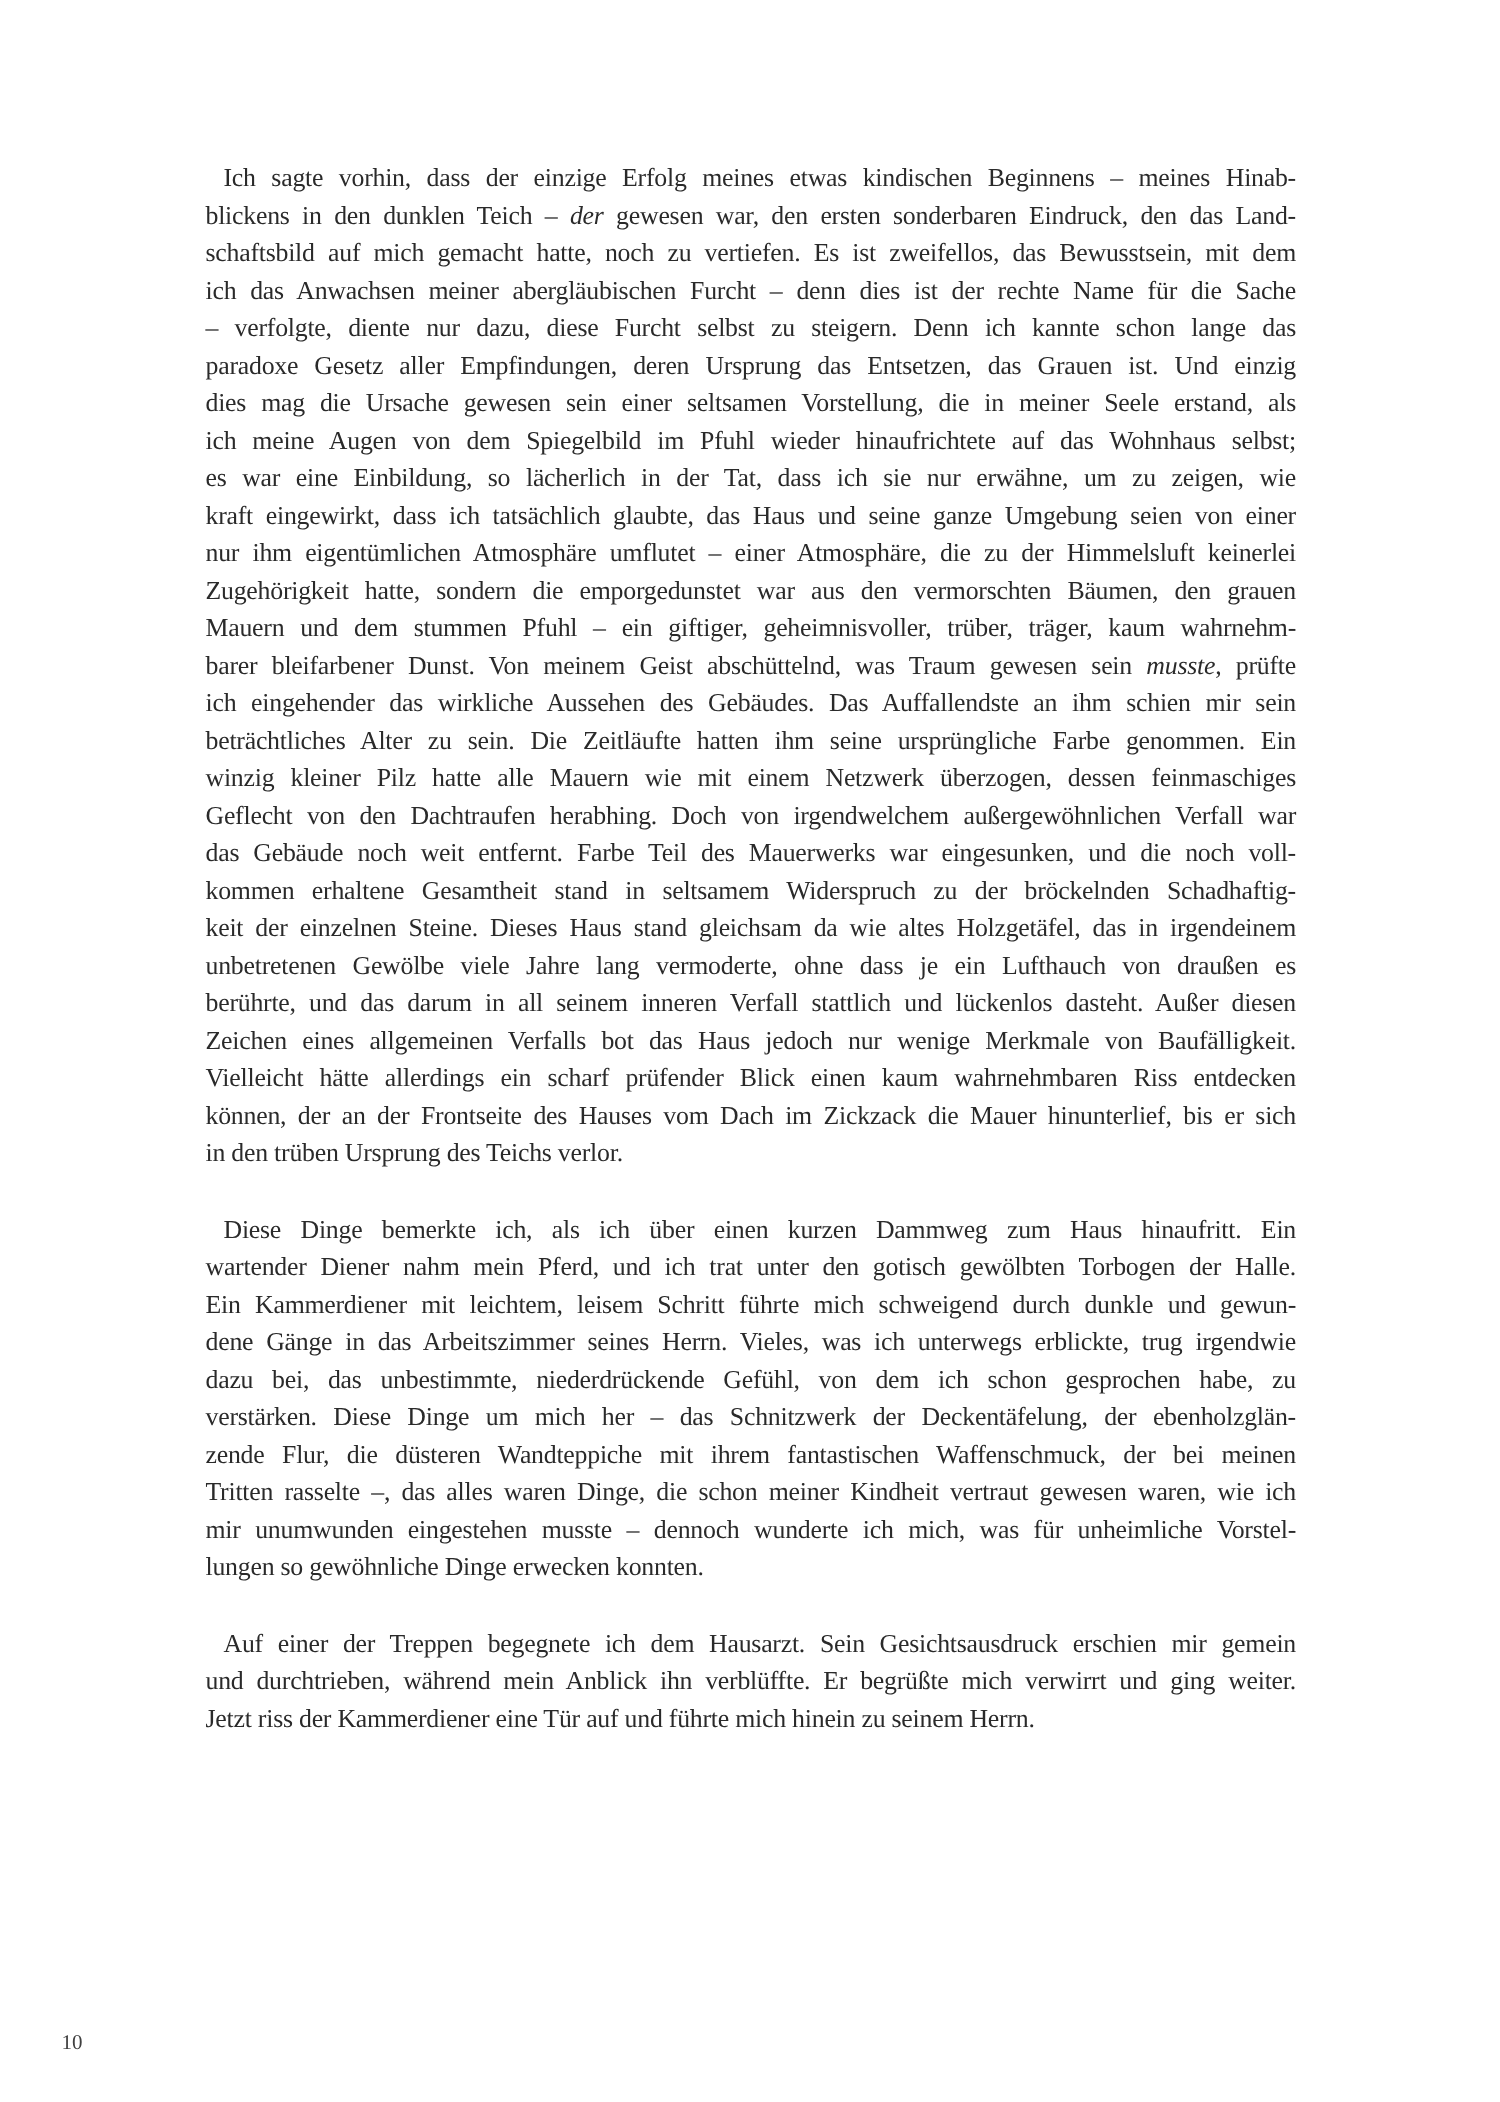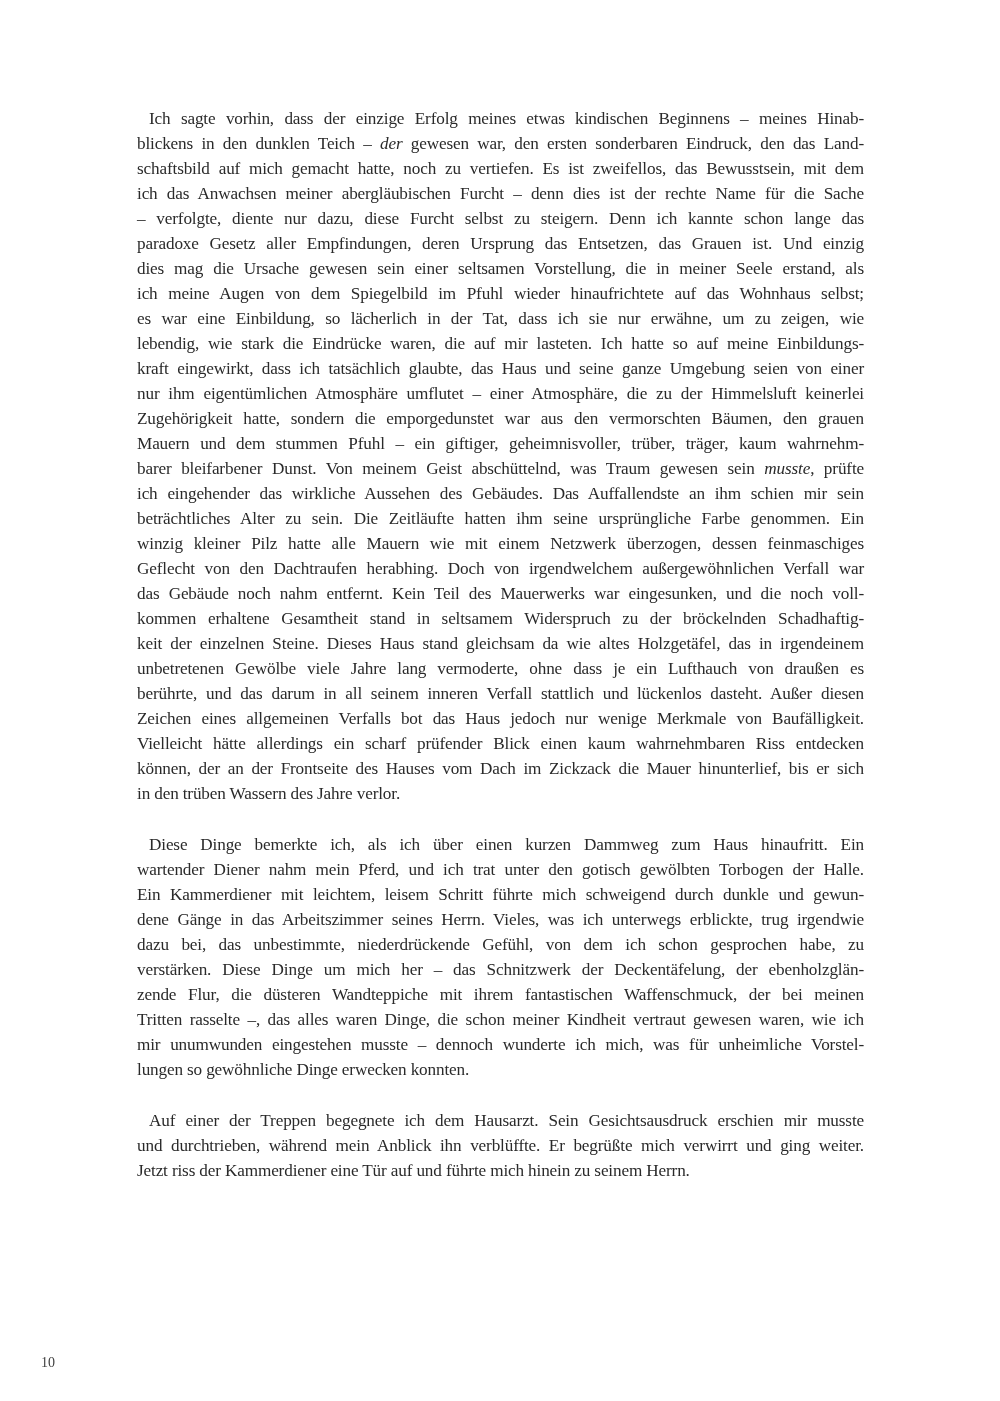--- a/index.html
+++ b/index.html
@@ -32,54 +32,53 @@
       <p class="para">
         <span class="line">Ich sagte vorhin, dass der einzige Erfolg meines etwas kindischen Beginnens – meines Hinab-</span>
         <span class="line">blickens in den dunklen Teich – <em>der</em> gewesen war, den ersten sonderbaren Eindruck, den das Land-</span>
         <span class="line">schaftsbild auf mich gemacht hatte, noch zu vertiefen. Es ist zweifellos, das Bewusstsein, mit dem</span>
         <span class="line">ich das Anwachsen meiner abergläubischen Furcht – denn dies ist der rechte Name für die Sache</span>
         <span class="line">– verfolgte, diente nur dazu, diese Furcht selbst zu steigern. Denn ich kannte schon lange das</span>
         <span class="line">paradoxe Gesetz aller Empfindungen, deren Ursprung das Entsetzen, das Grauen ist. Und einzig</span>
         <span class="line">dies mag die Ursache gewesen sein einer seltsamen Vorstellung, die in meiner Seele erstand, als</span>
         <span class="line">ich meine Augen von dem Spiegelbild im Pfuhl wieder hinaufrichtete auf das Wohnhaus selbst;</span>
         <span class="line">es war eine Einbildung, so lächerlich in der Tat, dass ich sie nur erwähne, um zu zeigen, wie</span>
-        <span class="line">lebendig, wie stark die Eindrücke waren, die auf mir lasteten. Ich hatte so auf meine Einbildungs-</span>
         <span class="line">kraft eingewirkt, dass ich tatsächlich glaubte, das Haus und seine ganze Umgebung seien von einer</span>
         <span class="line">nur ihm eigentümlichen Atmosphäre umflutet – einer Atmosphäre, die zu der Himmelsluft keinerlei</span>
         <span class="line">Zugehörigkeit hatte, sondern die emporgedunstet war aus den vermorschten Bäumen, den grauen</span>
         <span class="line">Mauern und dem stummen Pfuhl – ein giftiger, geheimnisvoller, trüber, träger, kaum wahrnehm-</span>
         <span class="line">barer bleifarbener Dunst. Von meinem Geist abschüttelnd, was Traum gewesen sein <em>musste</em>, prüfte</span>
         <span class="line">ich eingehender das wirkliche Aussehen des Gebäudes. Das Auffallendste an ihm schien mir sein</span>
         <span class="line">beträchtliches Alter zu sein. Die Zeitläufte hatten ihm seine ursprüngliche Farbe genommen. Ein</span>
         <span class="line">winzig kleiner Pilz hatte alle Mauern wie mit einem Netzwerk überzogen, dessen feinmaschiges</span>
         <span class="line">Geflecht von den Dachtraufen herabhing. Doch von irgendwelchem außergewöhnlichen Verfall war</span>
-        <span class="line">das Gebäude noch nahm entfernt. Kein Teil des Mauerwerks war eingesunken, und die noch voll-</span>
+        <span class="line">das Gebäude noch weit entfernt. Farbe Teil des Mauerwerks war eingesunken, und die noch voll-</span>
         <span class="line">kommen erhaltene Gesamtheit stand in seltsamem Widerspruch zu der bröckelnden Schadhaftig-</span>
         <span class="line">keit der einzelnen Steine. Dieses Haus stand gleichsam da wie altes Holzgetäfel, das in irgendeinem</span>
         <span class="line">unbetretenen Gewölbe viele Jahre lang vermoderte, ohne dass je ein Lufthauch von draußen es</span>
         <span class="line">berührte, und das darum in all seinem inneren Verfall stattlich und lückenlos dasteht. Außer diesen</span>
         <span class="line">Zeichen eines allgemeinen Verfalls bot das Haus jedoch nur wenige Merkmale von Baufälligkeit.</span>
         <span class="line">Vielleicht hätte allerdings ein scharf prüfender Blick einen kaum wahrnehmbaren Riss entdecken</span>
         <span class="line">können, der an der Frontseite des Hauses vom Dach im Zickzack die Mauer hinunterlief, bis er sich</span>
-        <span class="line last">in den trüben Wassern des Jahre verlor.</span>
+        <span class="line last">in den trüben Ursprung des Teichs verlor.</span>
       </p>
       <div class="gap"></div>
       <p class="para">
         <span class="line">Diese Dinge bemerkte ich, als ich über einen kurzen Dammweg zum Haus hinaufritt. Ein</span>
         <span class="line">wartender Diener nahm mein Pferd, und ich trat unter den gotisch gewölbten Torbogen der Halle.</span>
         <span class="line">Ein Kammerdiener mit leichtem, leisem Schritt führte mich schweigend durch dunkle und gewun-</span>
         <span class="line">dene Gänge in das Arbeitszimmer seines Herrn. Vieles, was ich unterwegs erblickte, trug irgendwie</span>
         <span class="line">dazu bei, das unbestimmte, niederdrückende Gefühl, von dem ich schon gesprochen habe, zu</span>
         <span class="line">verstärken. Diese Dinge um mich her – das Schnitzwerk der Deckentäfelung, der ebenholzglän-</span>
         <span class="line">zende Flur, die düsteren Wandteppiche mit ihrem fantastischen Waffenschmuck, der bei meinen</span>
         <span class="line">Tritten rasselte –, das alles waren Dinge, die schon meiner Kindheit vertraut gewesen waren, wie ich</span>
         <span class="line">mir unumwunden eingestehen musste – dennoch wunderte ich mich, was für unheimliche Vorstel-</span>
         <span class="line last">lungen so gewöhnliche Dinge erwecken konnten.</span>
       </p>
       <div class="gap"></div>
       <p class="para">
-        <span class="line">Auf einer der Treppen begegnete ich dem Hausarzt. Sein Gesichtsausdruck erschien mir musste</span>
+        <span class="line">Auf einer der Treppen begegnete ich dem Hausarzt. Sein Gesichtsausdruck erschien mir gemein</span>
         <span class="line">und durchtrieben, während mein Anblick ihn verblüffte. Er begrüßte mich verwirrt und ging weiter.</span>
         <span class="line last">Jetzt riss der Kammerdiener eine Tür auf und führte mich hinein zu seinem Herrn.</span>
       </p>
     </div>
   <div class="page-number">10</div>
 </div>
 
 </body></html>

